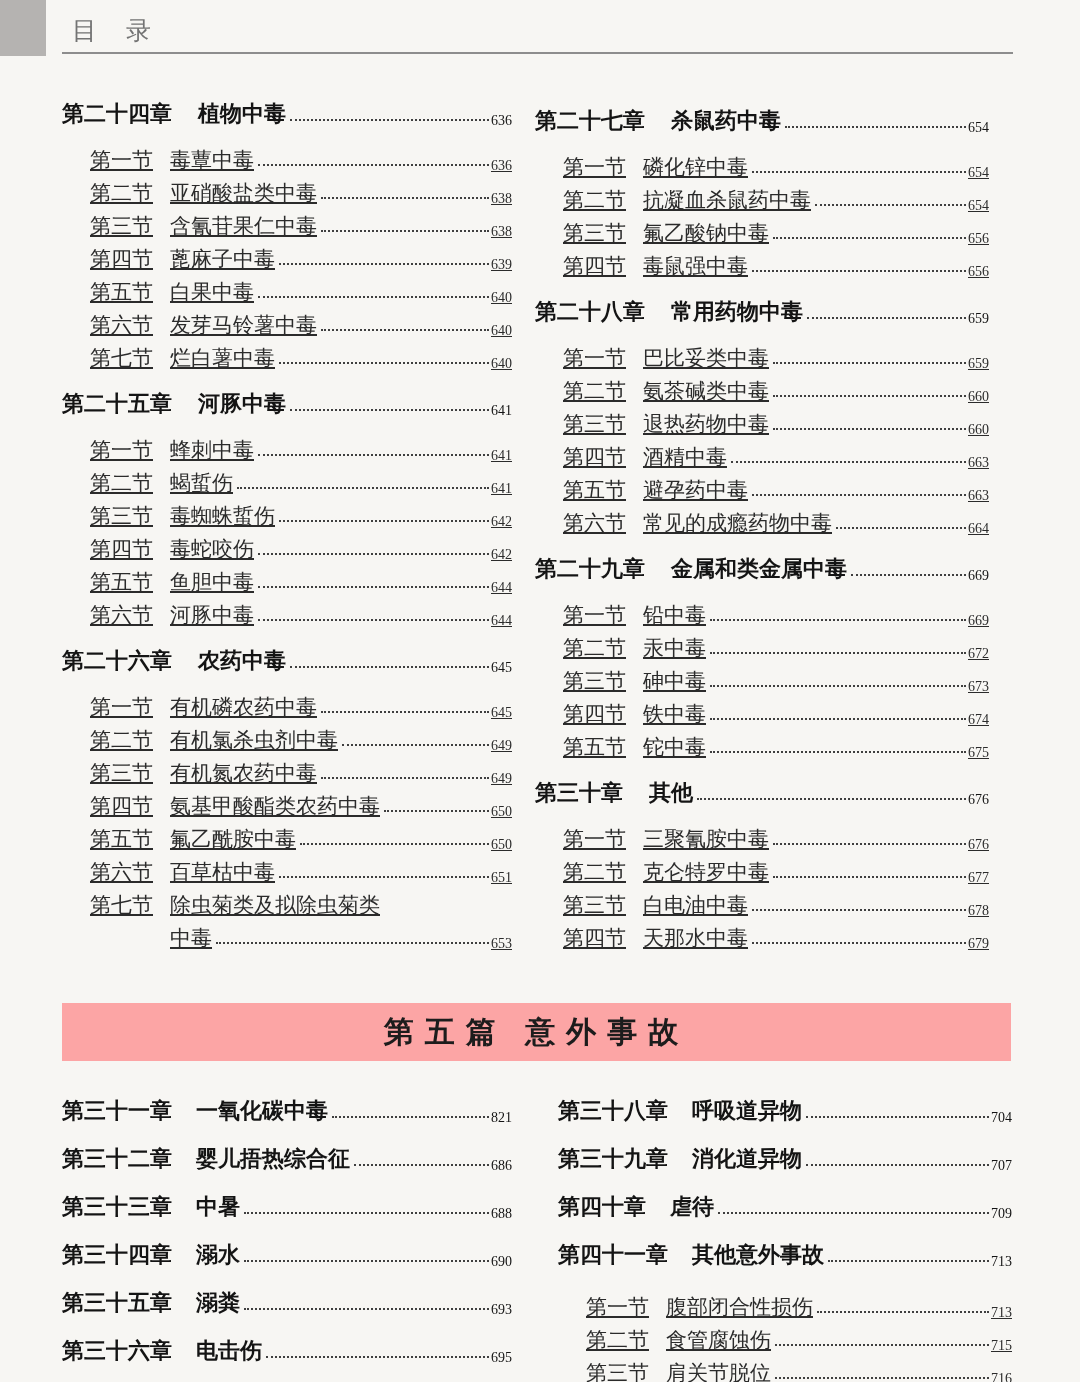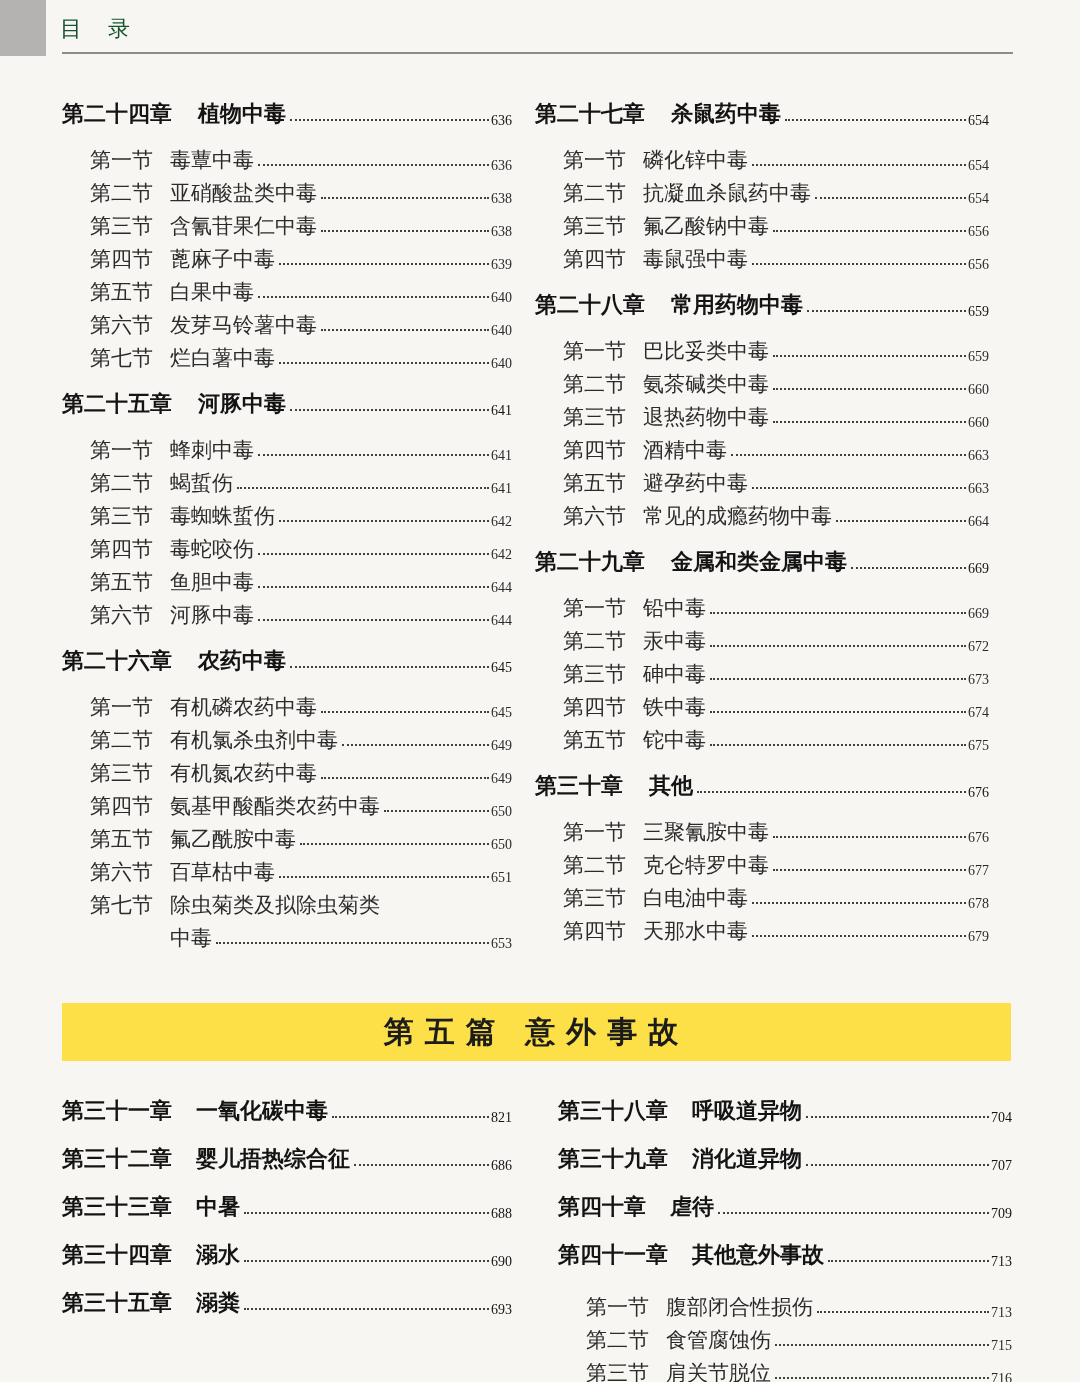--- a/index.html
+++ b/index.html
@@ -3,47 +3,47 @@
 <meta charset="utf-8">
 <style>
   html,body{margin:0;padding:0;}
   body{
     width:1080px;height:1382px;overflow:hidden;position:relative;
     background:#f7f6f3;color:#2b2b2b;
     font-family:"Liberation Serif","DejaVu Serif",serif;
   }
   .corner-block{position:absolute;top:0;left:0;width:46px;height:56px;background:#b5b3b1;}
   .hdr-title{
-    position:absolute;top:14px;left:60px;font-size:22px;color:#14532d;
+    position:absolute;top:14px;left:72px;font-size:25px;color:#737373;
     font-family:"Liberation Sans","DejaVu Sans",sans-serif;letter-spacing:2px;
   }
   .hdr-rule{position:absolute;top:52px;left:62px;width:951px;height:2px;background:#8d8d8d;}
 
-  .toc-top{position:absolute;top:84px;left:62px;width:950px;display:flex;gap:23px;}
+  .toc-top{position:absolute;top:84px;left:62px;width:950px;display:flex;gap:23px;align-items:flex-end;}
   .toc-bot{position:absolute;top:1096px;left:62px;width:950px;display:flex;gap:46px;}
   .col-l{width:450px;}
   .col-r{width:454px;}
 
   .chap{
     display:flex;align-items:flex-end;height:32px;margin:15px 0 12px;
     font-family:"Liberation Sans","DejaVu Sans",sans-serif;font-weight:700;
     font-size:22px;color:#141414;
   }
   .col-l > .chap:first-child,.col-r > .chap:first-child{margin-top:13px;}
   .chap .lbl{margin-right:26px;white-space:nowrap;}
 
-  .sec{display:flex;align-items:flex-end;height:33px;font-size:21px;padding-left:28px;}
+  .sec{display:flex;align-items:flex-end;height:33px;font-size:21px;padding-left:28px;text-decoration:underline;}
   .sec .lbl{margin-right:17px;white-space:nowrap;}
   .ttl{white-space:nowrap;}
   .lead{flex:1;border-bottom:2px dotted #3f3f3f;margin:0 2px 8px 4px;min-width:16px;}
   .pg{font-size:14px;white-space:nowrap;font-family:"Liberation Serif","DejaVu Serif",serif;font-weight:400;}
   .cont{padding-left:108px;}
 
   .part-banner{
-    position:absolute;top:1003px;left:62px;width:949px;height:58px;background:#fde047;
+    position:absolute;top:1003px;left:62px;width:949px;height:58px;background:#fca5a5;
     display:flex;align-items:center;justify-content:center;
     font-weight:700;font-size:30px;letter-spacing:11px;color:#1c1c1c;
   }
 
   .bchap{
     display:flex;align-items:flex-end;height:30px;margin-bottom:18px;
     font-family:"Liberation Sans","DejaVu Sans",sans-serif;font-weight:700;
     font-size:22px;color:#141414;
   }
   .bchap .lbl{margin-right:24px;white-space:nowrap;}
@@ -378,20 +378,26 @@
         <span class="lbl">第三十四章</span>
         <span class="ttl">溺水</span>
         <span class="lead"></span>
         <span class="pg">690</span>
       </div>
     <div class="bchap">
         <span class="lbl">第三十五章</span>
         <span class="ttl">溺粪</span>
         <span class="lead"></span>
         <span class="pg">693</span>
+      </div>
+    <div class="bchap">
+        <span class="lbl">第三十六章</span>
+        <span class="ttl">电击伤</span>
+        <span class="lead"></span>
+        <span class="pg">695</span>
       </div>
   </div>
 
   <div class="col-r">
     <div class="bchap">
         <span class="lbl">第三十八章</span>
         <span class="ttl">呼吸道异物</span>
         <span class="lead"></span>
         <span class="pg">704</span>
       </div>

